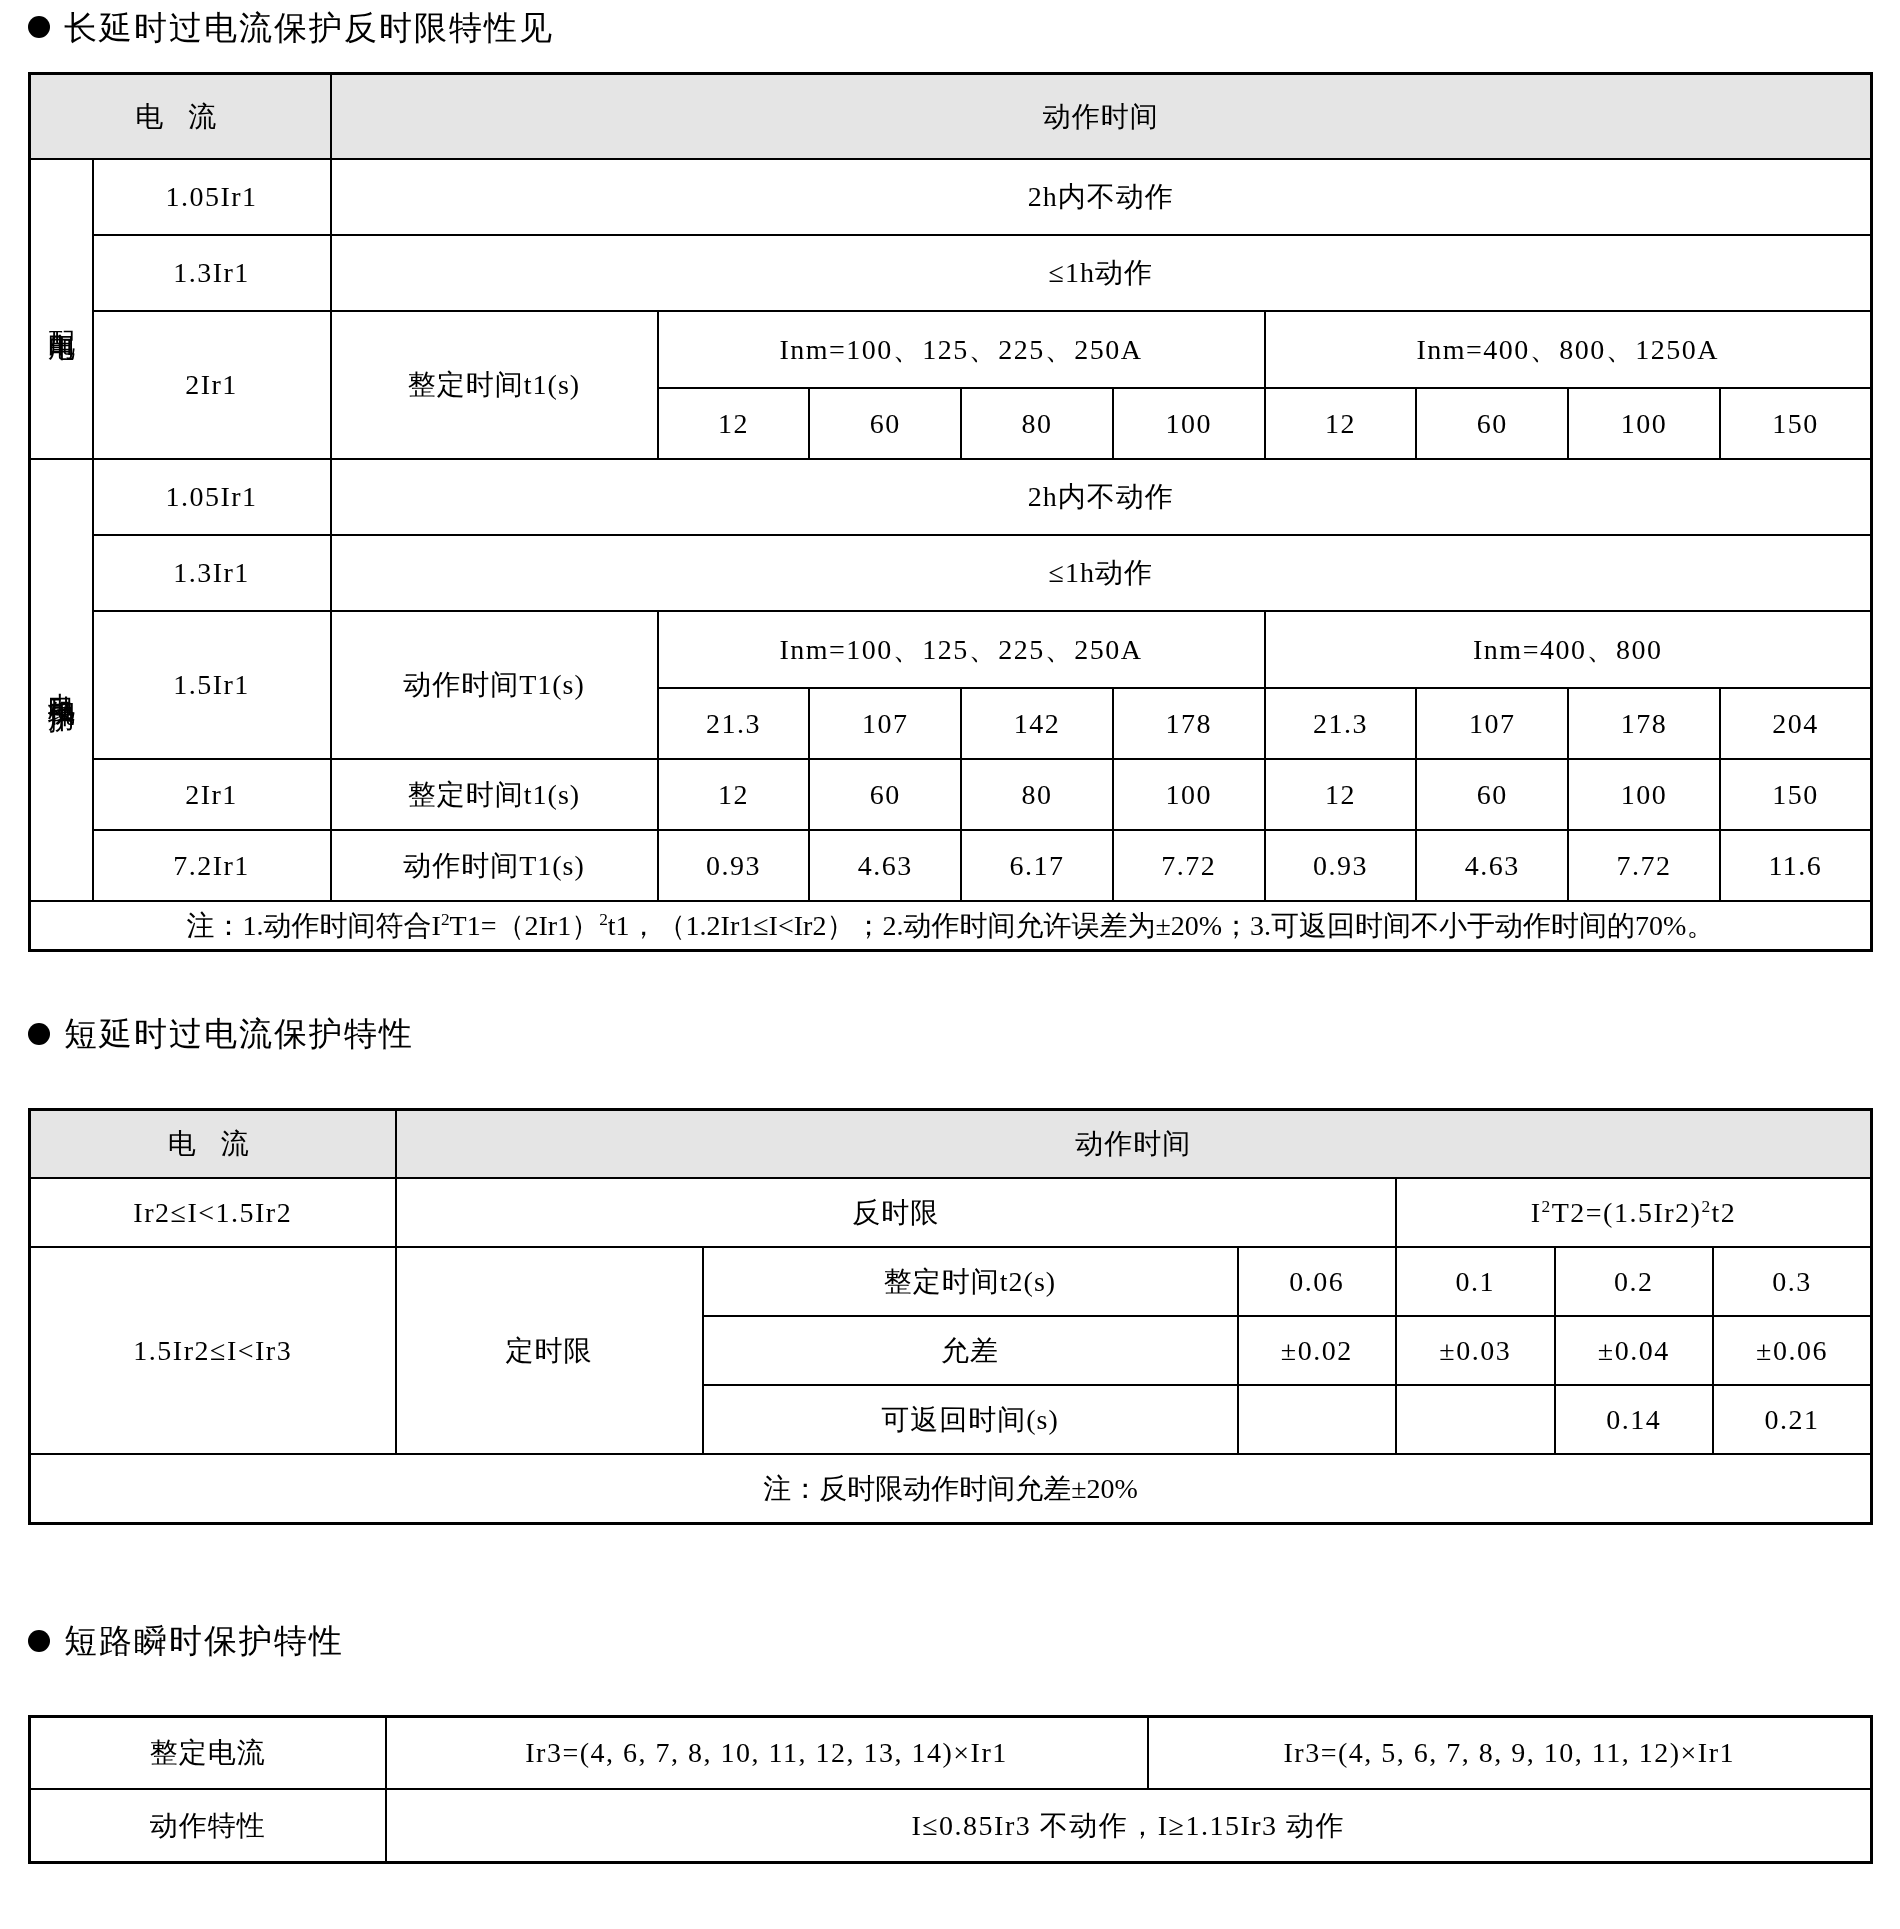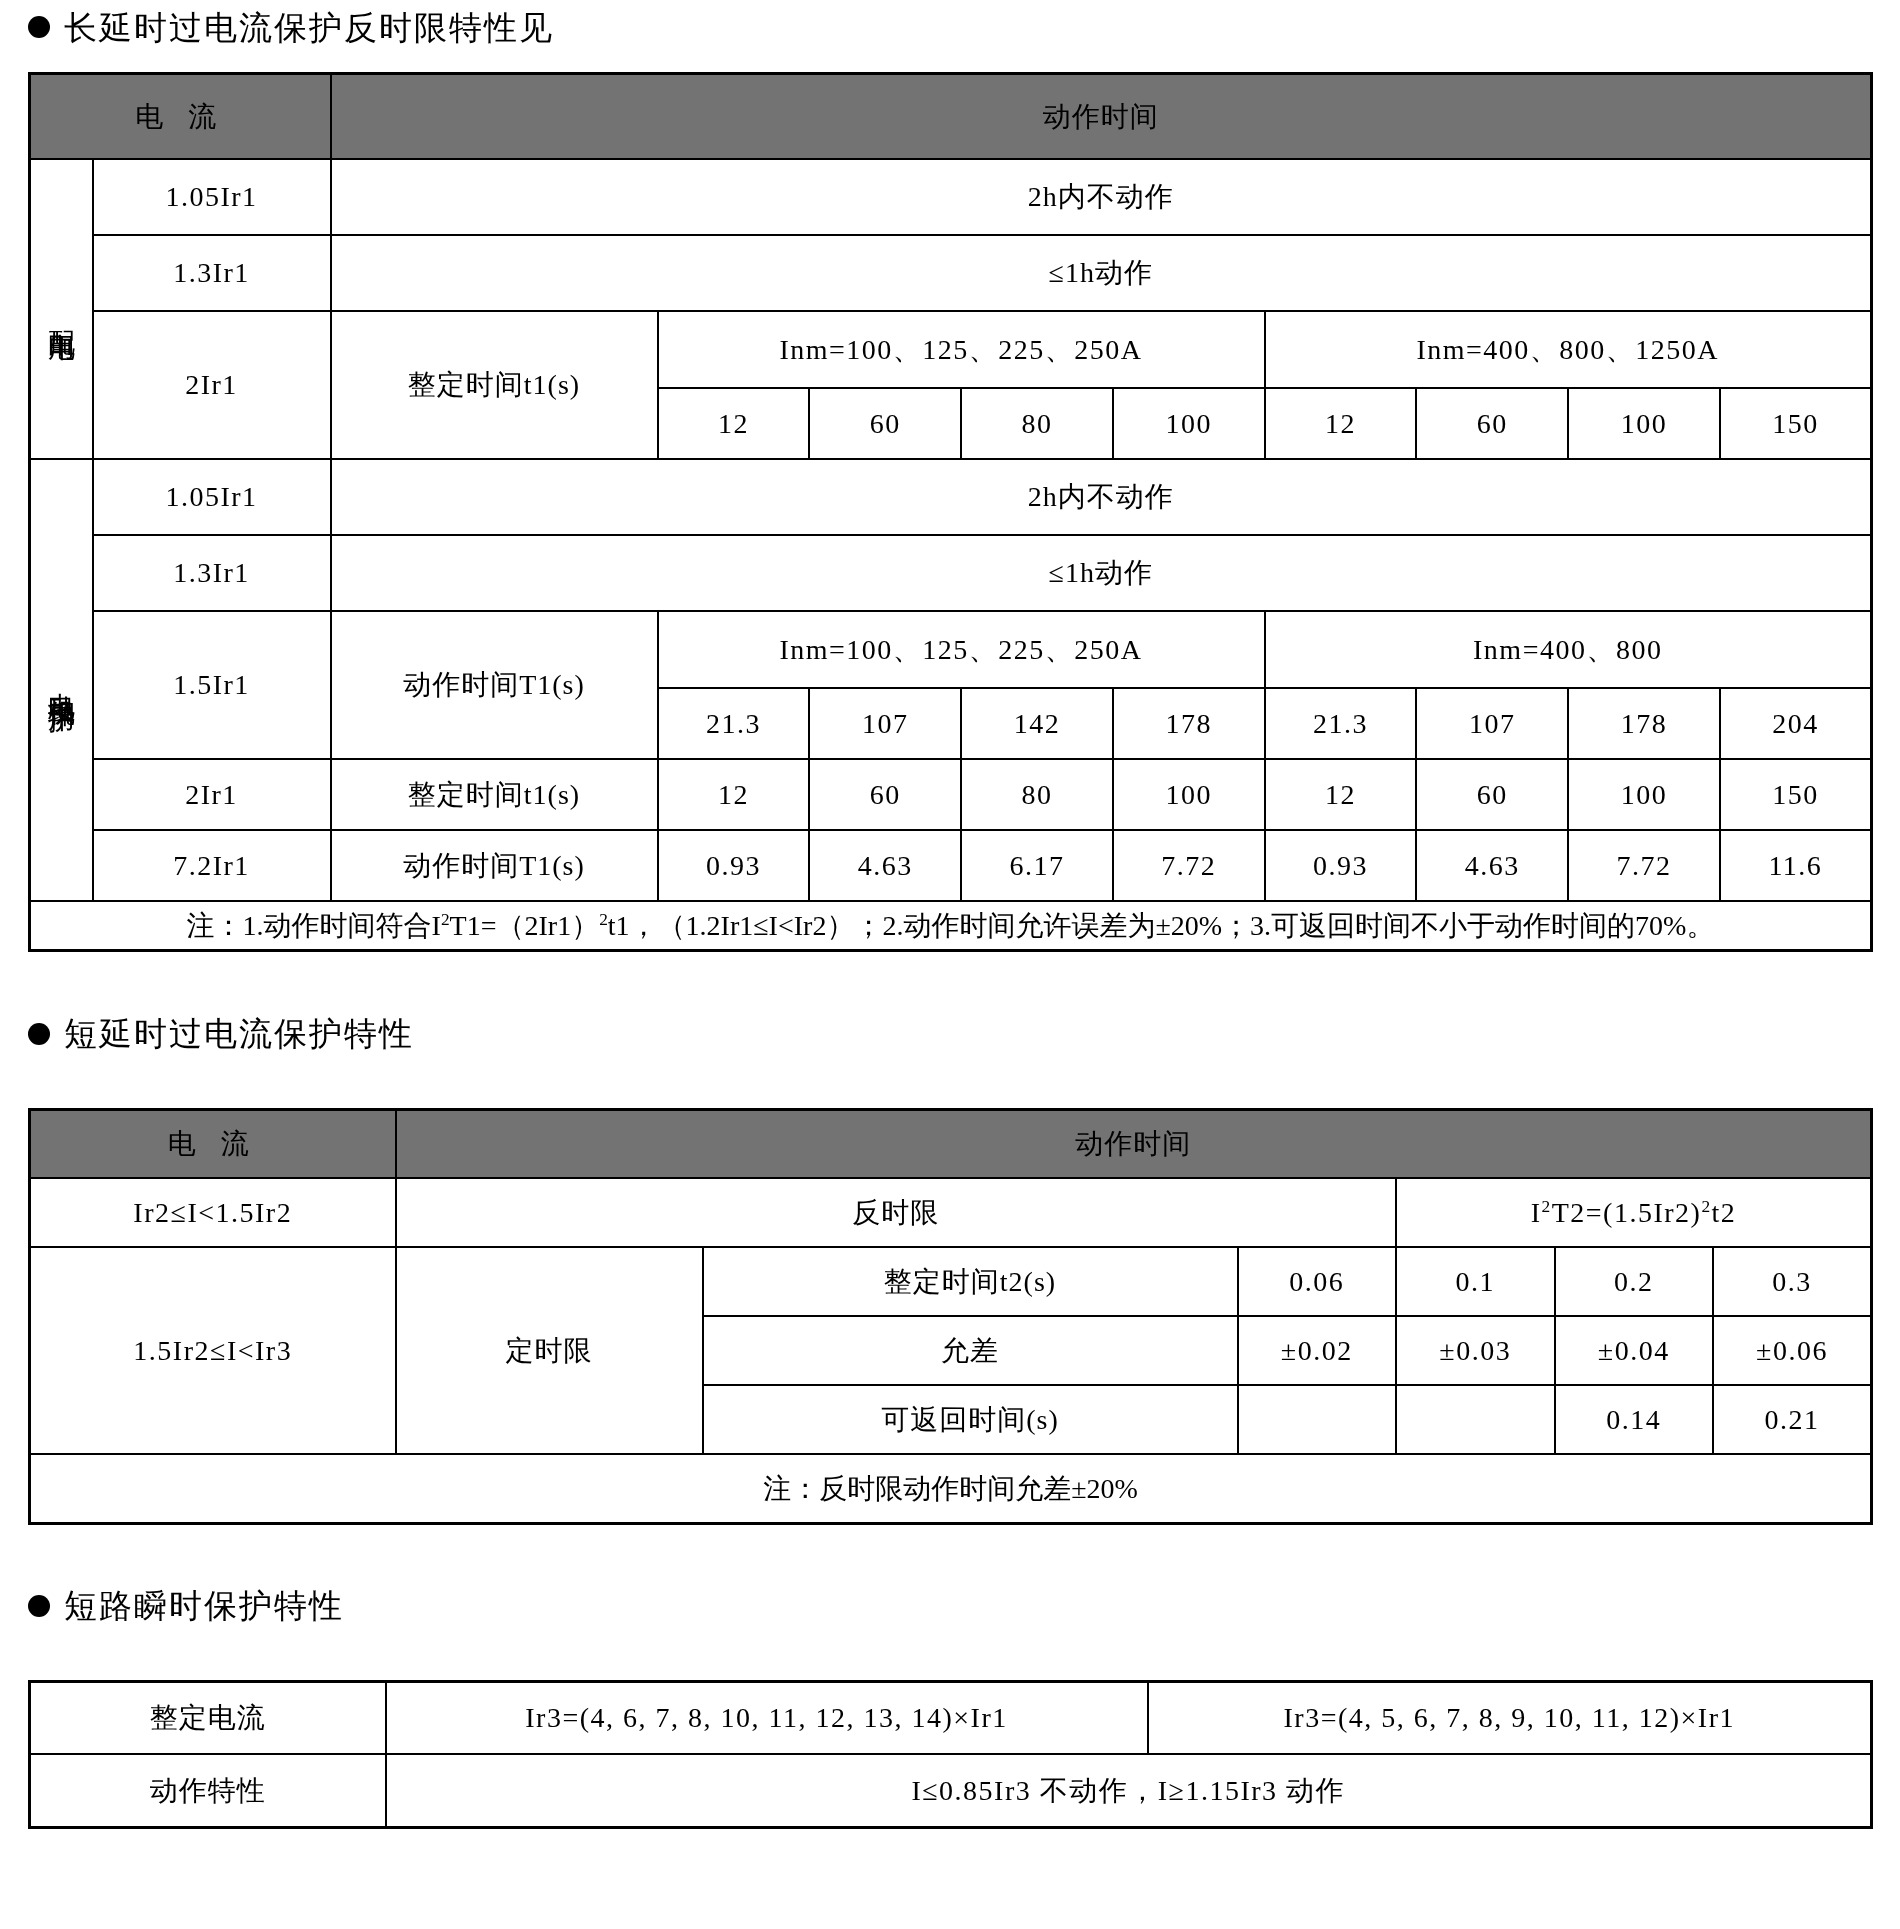--- a/index.html
+++ b/index.html
@@ -31,21 +31,21 @@
   }
   .bullet-icon {
     display: inline-block;
     width: 22px; height: 22px;
     border-radius: 50%;
     background: #000000;
     flex: 0 0 auto;
   }
   .heading-1 { margin-top: 4px; margin-bottom: 22px; }
   .heading-2 { margin-top: 59px; margin-bottom: 51px; }
-  .heading-3 { margin-top: 58px; margin-bottom: 51px; }
+  .heading-3 { margin-top: 93px; margin-bottom: 51px; }
 
   
   table.doc-table {
     border-collapse: collapse;
     width: 100%;
     table-layout: fixed;
     background: #ffffff;
   }
   table.doc-table td,
   table.doc-table th {
@@ -53,21 +53,21 @@
     text-align: center;
     vertical-align: middle;
     font-weight: normal;
     font-size: 28px;
     font-family: "Liberation Serif", "DejaVu Serif", serif;
     padding: 6px 4px;
     line-height: 1.25;
   }
   table.doc-table { border: 3px solid #000; }
   .hdr {
-    background: #737373;
+    background: #e5e5e5;
   }
   .cn { font-family: "DejaVu Sans", sans-serif; font-size: 27px; letter-spacing: 1px; }
   .mono-ish { font-family: "Liberation Serif", "DejaVu Serif", serif; letter-spacing: 1.5px; }
   .spaced { letter-spacing: 9px; }
 
   
   .vlabel {
     width: 63px;
   }
   .vlabel .vtext {

